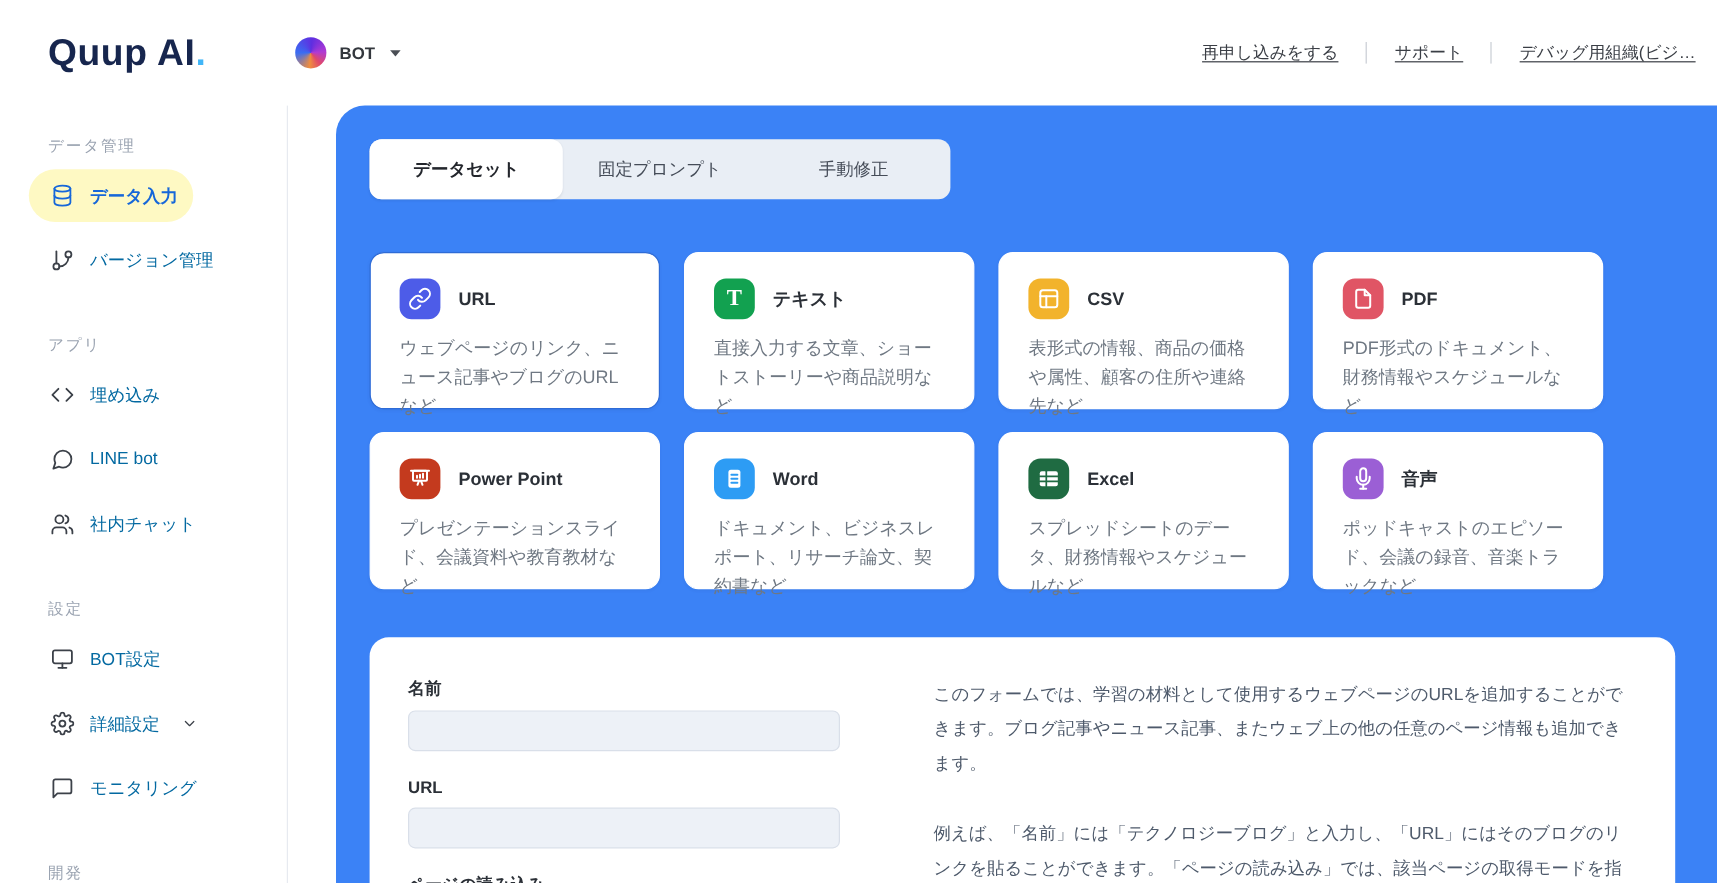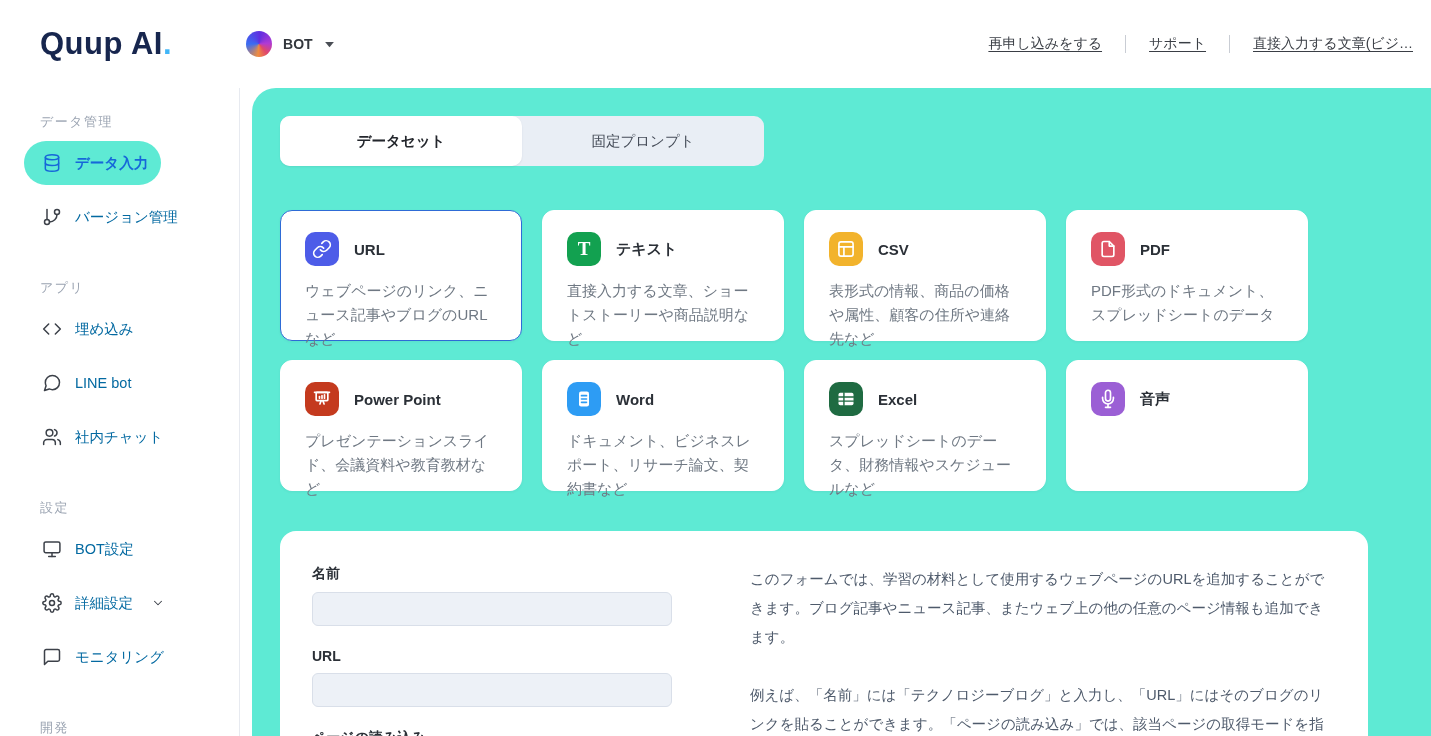--- a/index.html
+++ b/index.html
@@ -13,32 +13,32 @@
   .bot-select { margin-left:74px; display:flex; align-items:center; gap:11px; cursor:pointer; }
   .avatar { width:26px; height:26px; border-radius:50%;
     background:conic-gradient(from 140deg, #e0496a, #ef8d3f 45deg, #3a6df2 130deg, #5f2ee0 225deg, #b03ad4 305deg, #e0496a 360deg); }
   .bot-label { font-size:14px; font-weight:700; color:#33373d; }
   .hdr-chevron { width:11px; height:7px; }
   .header-links { margin-left:auto; margin-right:18px; display:flex; align-items:flex-start; gap:23px; font-size:14px; color:#3a3e45; }
   .header-links a { color:#3a3e45; text-decoration:underline; text-underline-offset:3px; cursor:pointer; white-space:nowrap; }
   .hsep { width:1px; height:18px; background:#c9cdd4; }
 
   
-  .bodyrow { display:flex; height:648px; }
+  .bodyrow { display:flex; height:648px;gap:28px; }
   .sidebar { width:240px; flex:0 0 240px; border-right:1px solid #e7eaf0; padding-top:25px; overflow:hidden; }
-  .main { flex:1; margin-left:12px; background:#5eead4; border-top-left-radius:24px; padding:28px 0 0 28px; overflow:hidden; }
+  .main { flex:1; margin-left:12px; background:#3b82f6; border-top-left-radius:24px; padding:28px 0 0 28px; overflow:hidden; }
 
   
   .nav-header { margin-left:40px; font-size:13px; color:#9aa3b1; letter-spacing:1.5px; }
   .nav-header.later { margin-top:40px; }
   .nav-item { display:flex; align-items:center; height:44px; margin:10px 24px 0 24px; padding-left:18px;
     border-radius:22px; gap:13px; font-size:14.5px; color:#0369a1; cursor:pointer; }
   .nav-item:first-of-type { margin-top:12px; }
   .nav-item svg { width:20px; height:20px; stroke:#3c4149; fill:none; stroke-width:1.8; stroke-linecap:round; stroke-linejoin:round; flex:0 0 20px; }
-  .nav-item.active { background:#5eead4; color:#1667d9; width:137px; font-weight:600; }
+  .nav-item.active { background:#fef9c3; color:#1667d9; width:137px; font-weight:600; }
   .nav-item.active svg { stroke:#1667d9; }
   .nav-chevron { width:14px !important; height:14px !important; margin-left:2px; }
 
   
   .tabbar { width:484px; height:50px; background:#e9eef5; border-radius:10px; display:flex; }
   .tab { flex:1; display:flex; align-items:center; justify-content:center; font-size:14.5px; color:#454c58; cursor:pointer; border-radius:10px; }
   .tab.active { background:#fff; font-weight:700; color:#23262c; box-shadow:0 1px 2px rgba(23,32,56,.08); }
 
   
   .cards { margin-top:44px; display:grid; grid-template-columns:repeat(4,242px); gap:19px 20px; }
@@ -73,21 +73,21 @@
     <span class="bot-label">BOT</span>
     <svg class="hdr-chevron" viewBox="0 0 12 8">
         <polygon points="1,1 11,1 6,7" fill="#4a4e55"></polygon>
       </svg>
   </div>
   <div class="header-links">
     <a>再申し込みをする</a>
     <span class="hsep"></span>
     <a>サポート</a>
     <span class="hsep"></span>
-    <a>直接入力する文章(ビジ…</a>
+    <a>デバッグ用組織(ビジ…</a>
   </div>
 </div>
 
 <div class="bodyrow">
   <div class="sidebar">
     <div class="nav-header">データ管理</div>
     <div class="nav-item active">
       <svg viewBox="0 0 24 24">
           <ellipse cx="12" cy="5" rx="8" ry="3"></ellipse>
           <path d="M20 12c0 1.66-3.58 3-8 3s-8-1.34-8-3"></path>
@@ -155,20 +155,21 @@
       <span>モニタリング</span>
     </div>
 
     <div class="nav-header later">開発</div>
   </div>
 
   <div class="main">
     <div class="tabbar">
       <div class="tab active">データセット</div>
       <div class="tab">固定プロンプト</div>
+      <div class="tab">手動修正</div>
     </div>
 
     <div class="cards">
       <div class="card selected">
         <div class="card-head">
           <span class="tile" style="background-color: rgb(77, 92, 232); --c: #4d5ce8;">
             <svg viewBox="0 0 24 24" stroke-width="2.2">
                 <path d="M10 13a5 5 0 0 0 7.54.54l3-3a5 5 0 0 0-7.07-7.07l-1.72 1.71"></path>
                 <path d="M14 11a5 5 0 0 0-7.54-.54l-3 3a5 5 0 0 0 7.07 7.07l1.71-1.71"></path>
               </svg>
@@ -205,21 +206,21 @@
       <div class="card">
         <div class="card-head">
           <span class="tile" style="background-color: rgb(224, 85, 101); --c: #e05565;">
             <svg viewBox="0 0 24 24">
                 <path d="M13.5 3H7a2 2 0 0 0-2 2v14a2 2 0 0 0 2 2h10a2 2 0 0 0 2-2V8.5z"></path>
                 <polyline points="13.5 3 13.5 8.5 19 8.5"></polyline>
               </svg>
           </span>
           <span class="card-title">PDF</span>
         </div>
-        <div class="card-desc">PDF形式のドキュメント、スプレッドシートのデータ</div>
+        <div class="card-desc">PDF形式のドキュメント、財務情報やスケジュールなど</div>
       </div>
 
       <div class="card">
         <div class="card-head">
           <span class="tile" style="background-color: rgb(196, 58, 30); --c: #c43a1e;">
             <svg viewBox="0 0 24 24">
                 <line x1="3" y1="4" x2="21" y2="4"></line>
                 <rect x="5" y="4" width="14" height="10" rx="1"></rect>
                 <path d="M9 11v-2"></path>
                 <path d="M12 11V8"></path>
@@ -268,20 +269,21 @@
           <span class="tile" style="background-color: rgb(155, 95, 213); --c: #9b5fd5;">
             <svg viewBox="0 0 24 24">
                 <path d="M12 1.5a3 3 0 0 0-3 3v7a3 3 0 0 0 6 0v-7a3 3 0 0 0-3-3z"></path>
                 <path d="M18.5 10v1.5a6.5 6.5 0 0 1-13 0V10"></path>
                 <line x1="12" y1="18" x2="12" y2="22"></line>
                 <line x1="9" y1="22" x2="15" y2="22"></line>
               </svg>
           </span>
           <span class="card-title">音声</span>
         </div>
+        <div class="card-desc">ポッドキャストのエピソード、会議の録音、音楽トラックなど</div>
       </div>
     </div>
 
     <div class="panel">
       <div class="form-col">
         <div class="field">
           <label>名前</label>
           <input class="text-input" type="text" placeholder="" style="">
         </div>
         <div class="field">

